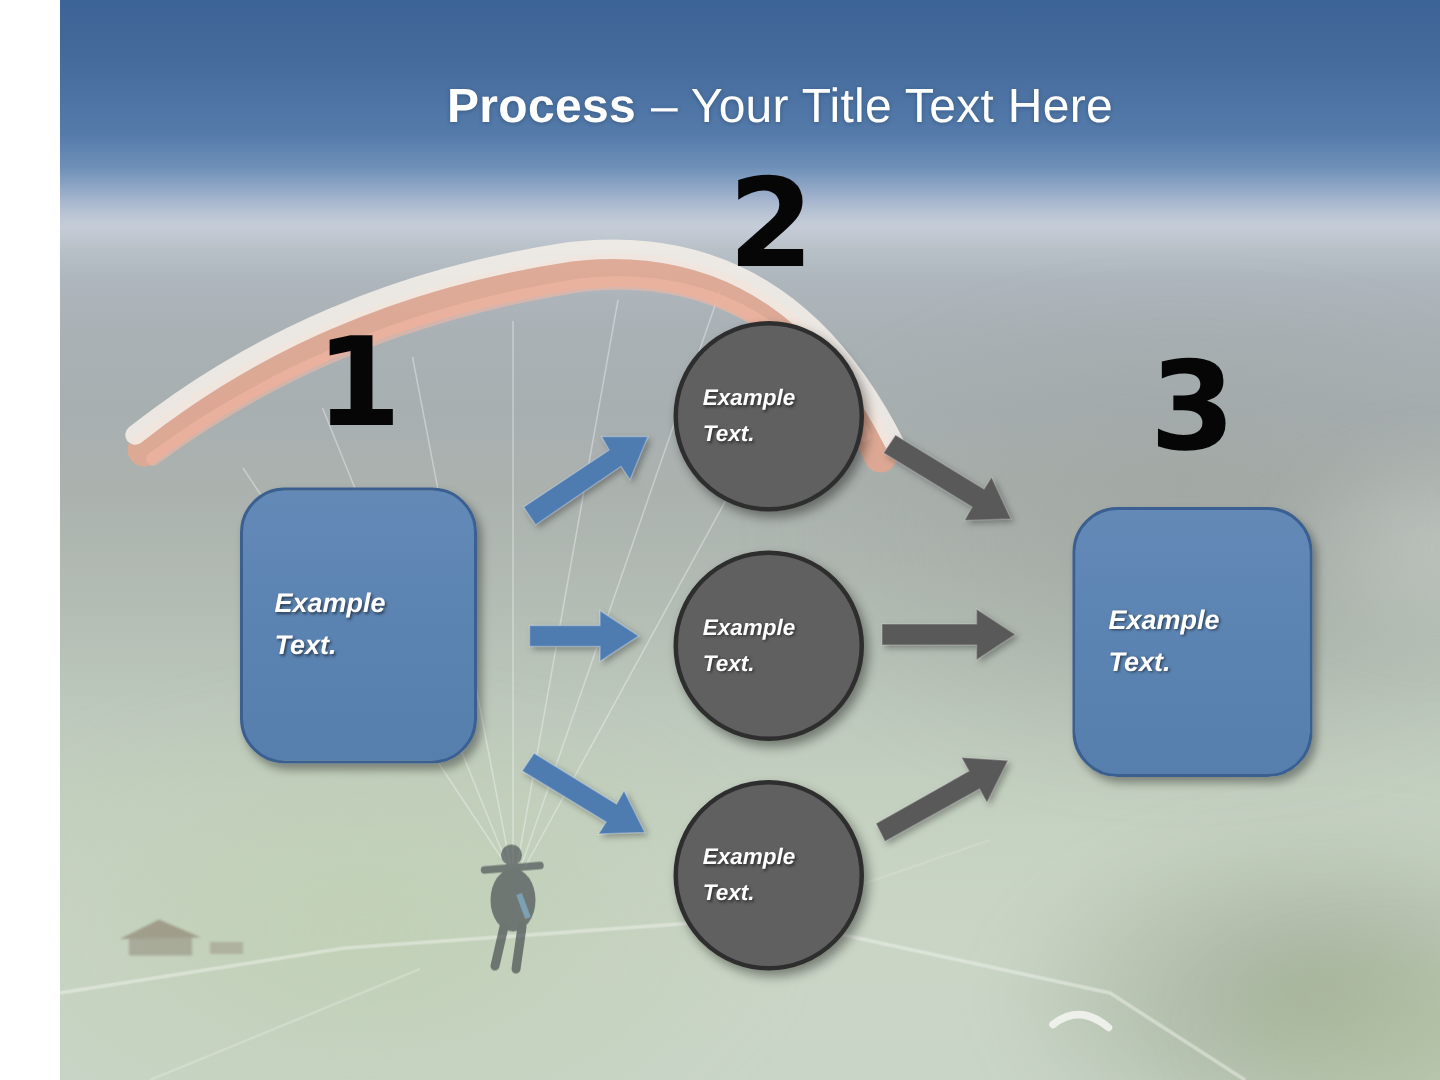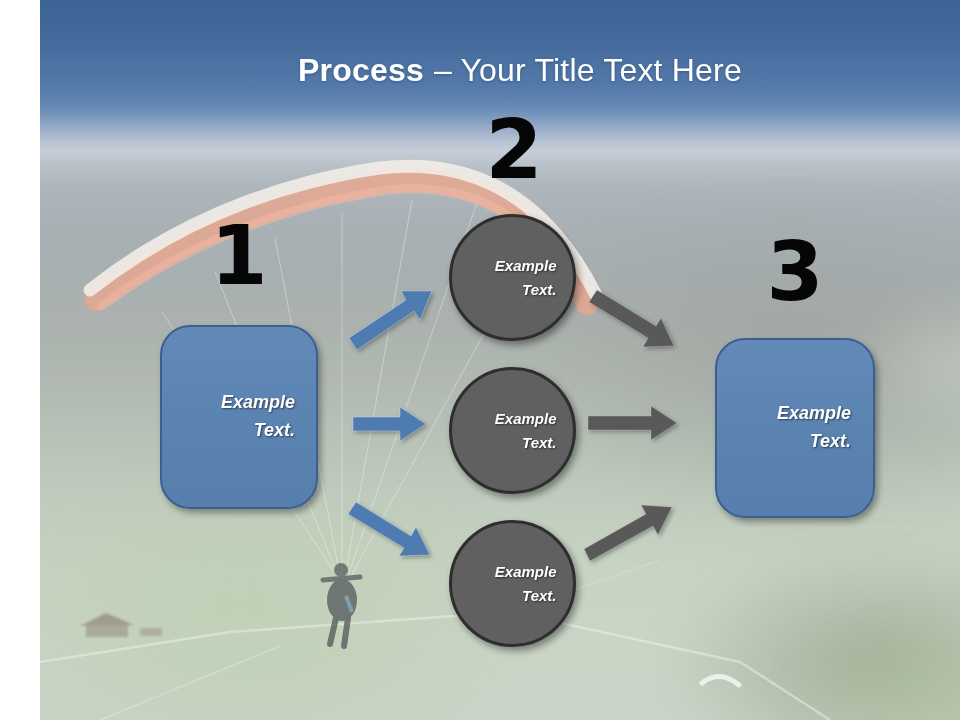--- a/index.html
+++ b/index.html
@@ -65,21 +65,21 @@
     background:#606060;
     border:3px solid #2e2e2e;
     box-shadow:3px 4px 7px rgba(0,0,0,0.4);
     display:flex; align-items:center; justify-content:center;
   }
   #circle-1 { left:409px; top:214px; }
   #circle-2 { left:409px; top:367px; }
   #circle-3 { left:409px; top:520px; }
 
   .shape-label {
-    color:#ffffff; font-weight:bold; font-style:italic; text-align:right;
+    color:#ffffff; font-weight:bold; font-style:italic; text-align:left;
     text-shadow:1px 1px 2px rgba(0,0,0,0.55);
   }
   .box .shape-label    { font-size:18px; line-height:1.55; width:112px; }
   .circle .shape-label { font-size:15px; line-height:1.6;  width:88px; }
 
   
   .arrows { position:absolute; left:0; top:0; }
   .arrow-blue { fill:#4e7cb1; stroke:rgba(235,242,250,0.35); stroke-width:1; filter:drop-shadow(2px 2px 2px rgba(0,0,0,0.3)); }
   .arrow-gray { fill:#595959; stroke:rgba(240,240,240,0.25); stroke-width:1; filter:drop-shadow(2px 2px 2px rgba(0,0,0,0.3)); }
 </style>

